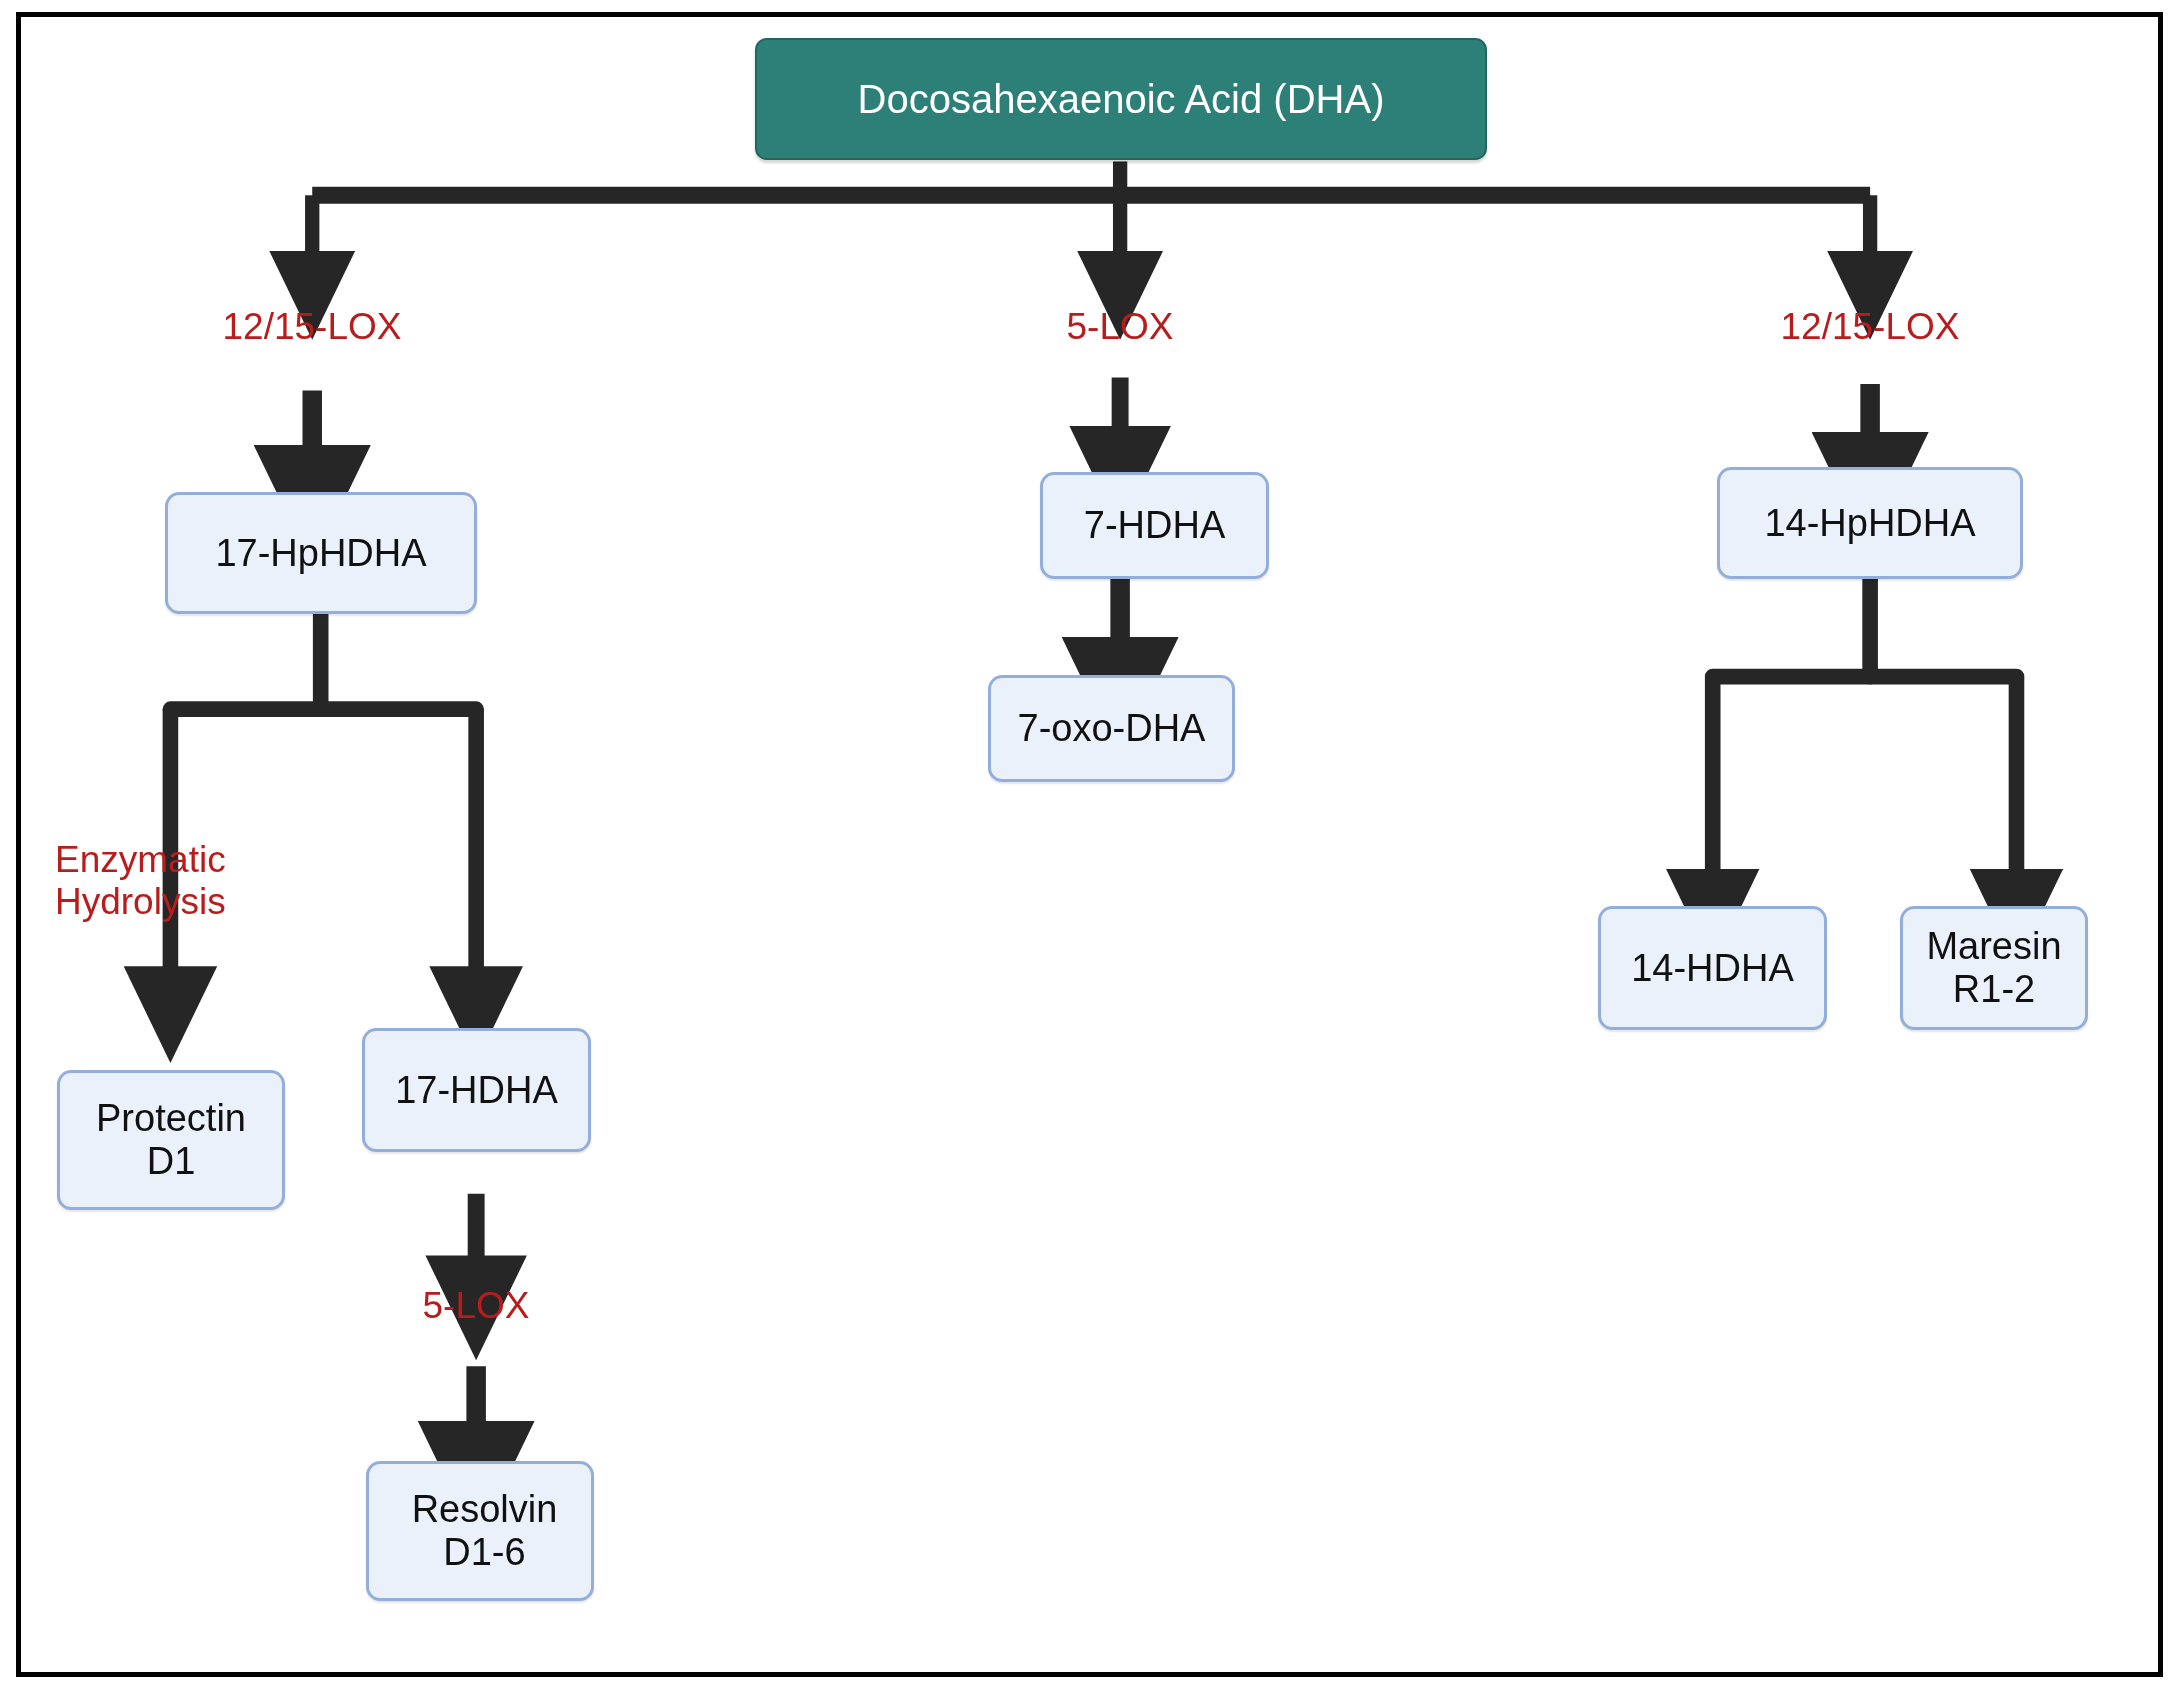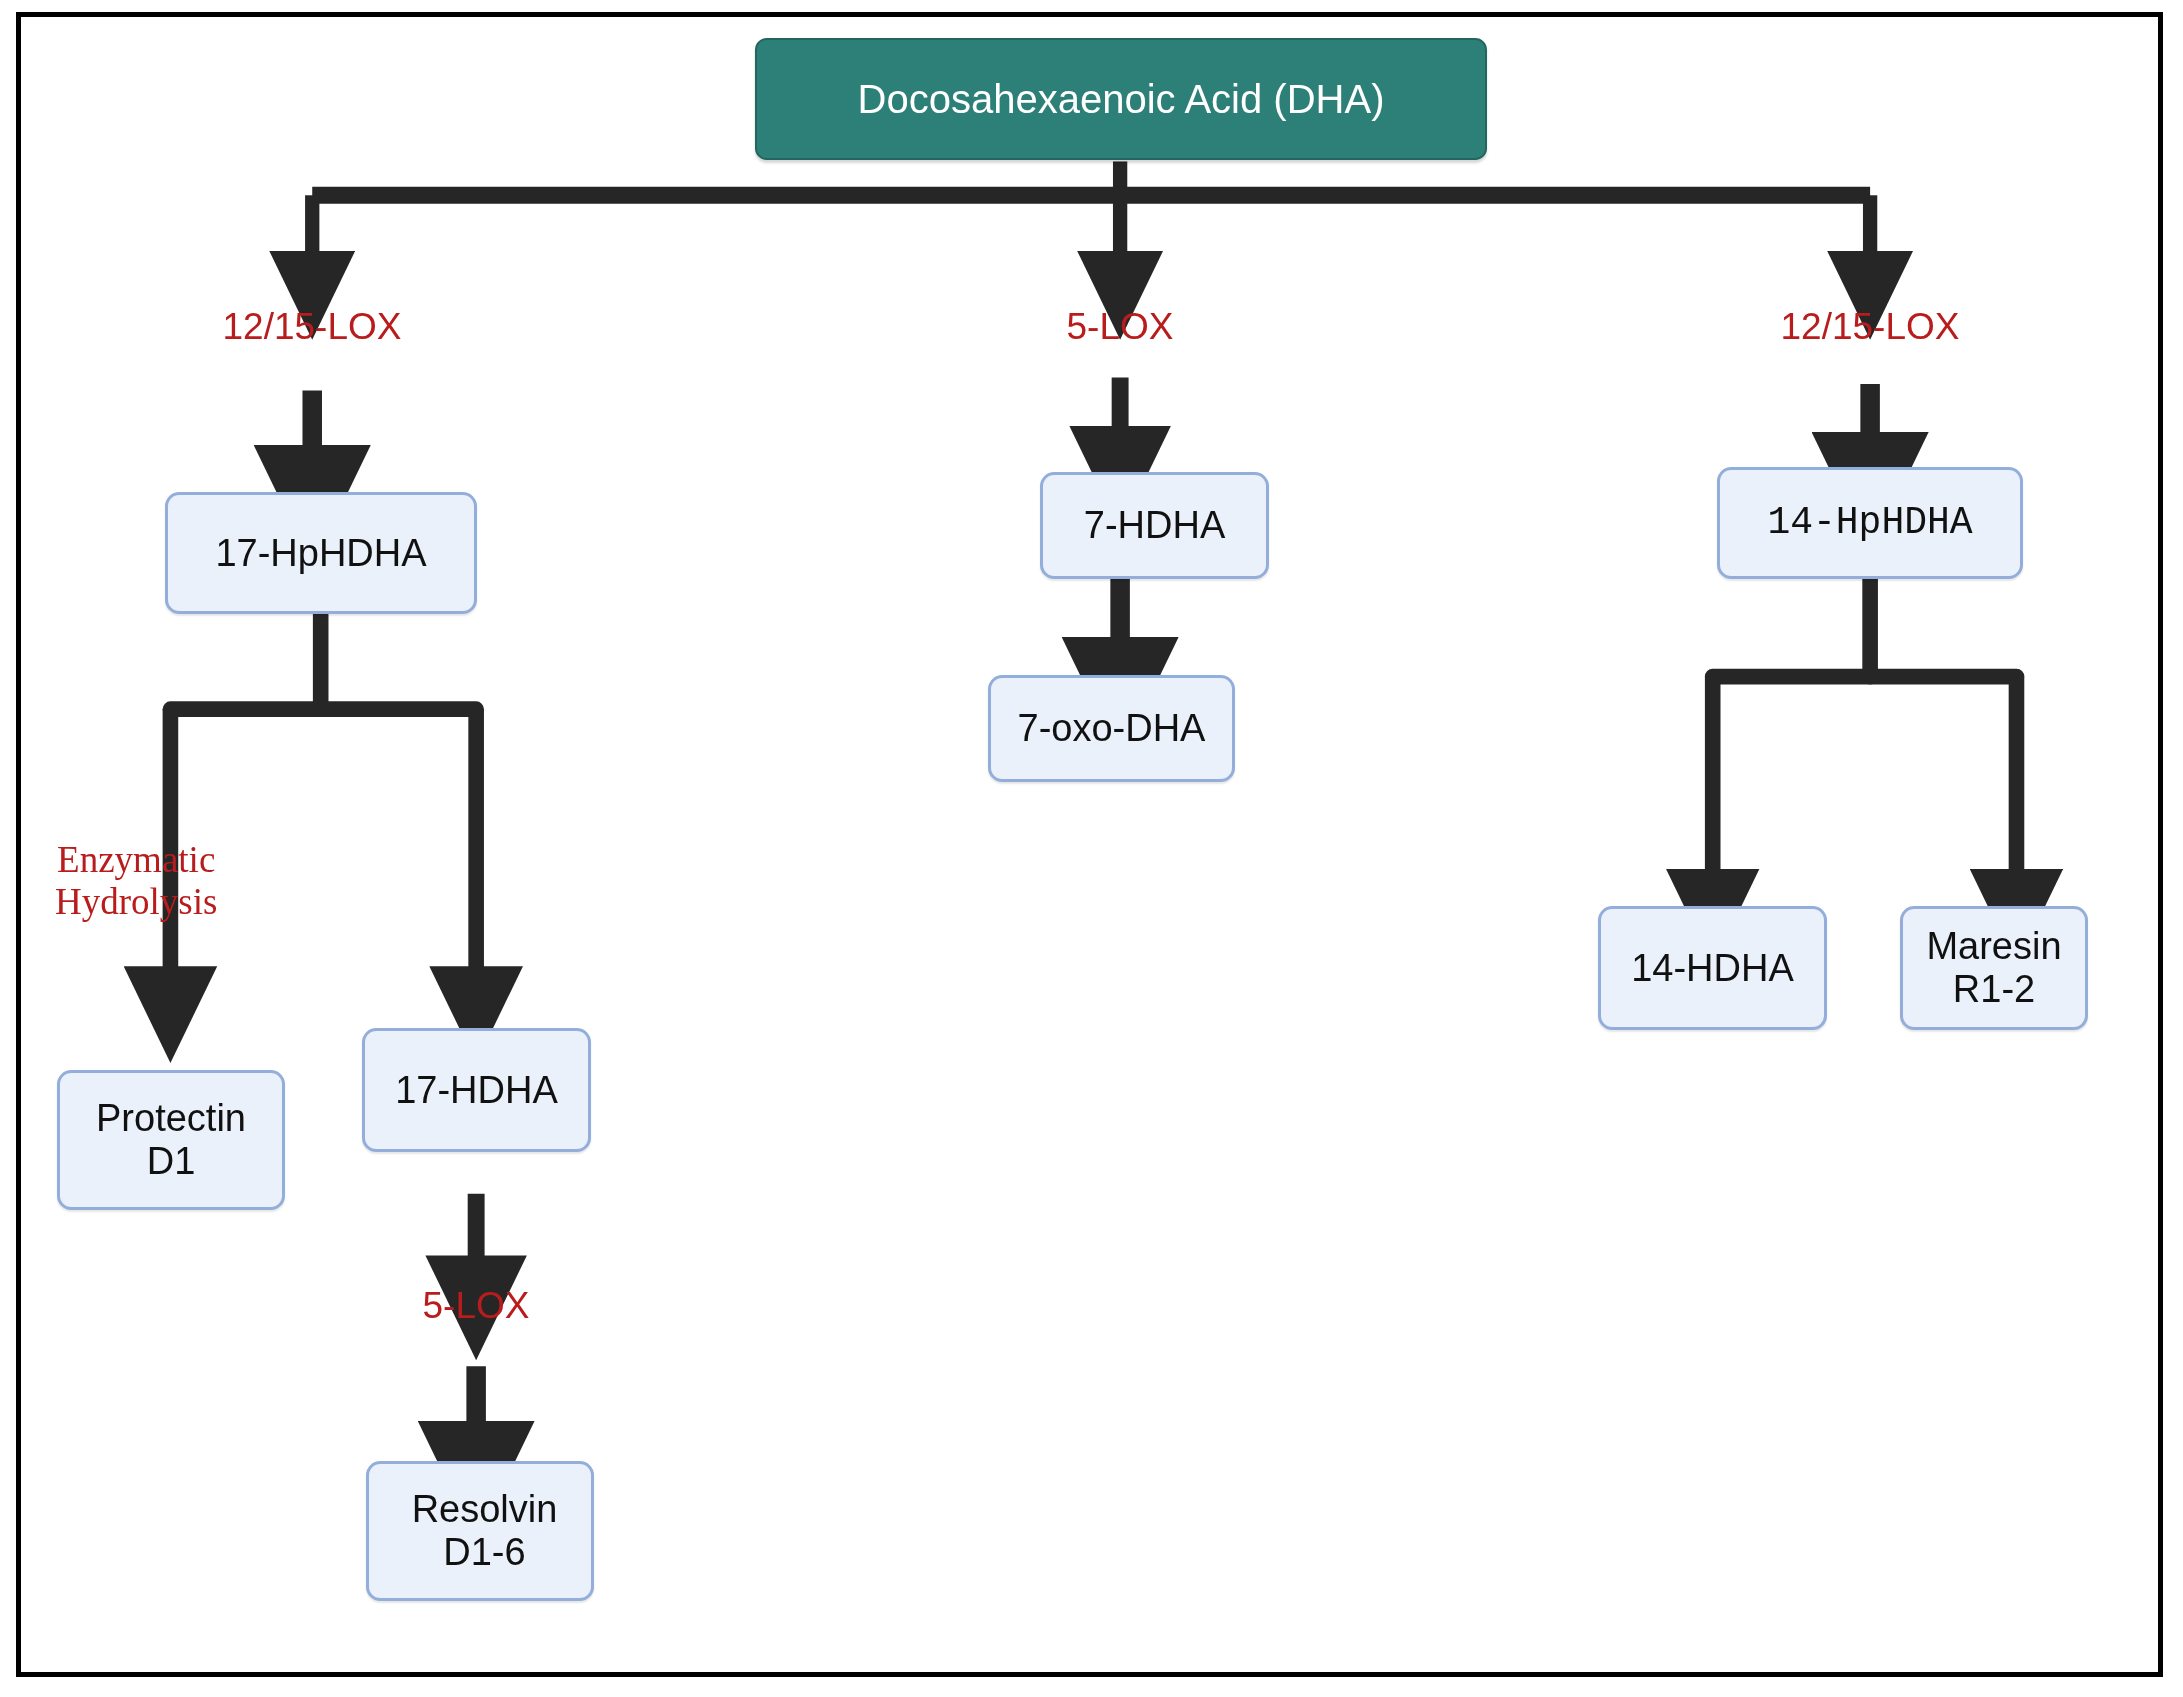--- a/index.html
+++ b/index.html
@@ -66,22 +66,21 @@
     color: #b91c1c;
     font-size: 37px;
     line-height: 1.14;
     white-space: pre-line;
   }
   .edge-label.ctr {
     text-align: center;
     transform: translateX(-50%);
   }
   .edge-label.lft {
-    text-align: center;
-    font-family: Liberation Serif, serif;
+    text-align: left;
   }
 </style>
 </head>
 <body>
 
 <div id="canvas">
   <div id="frame"></div>
 
   <svg id="edges" viewBox="0 0 3356 2610" xmlns="http://www.w3.org/2000/svg">
     <defs>
@@ -141,21 +140,21 @@
 D1-6</div>
 
   <div class="edge-label ctr" style="left:1120px; top:306px;">5-LOX</div>
 
   <div class="node chem" style="left:1040px; top:472px; width:229px; height:107px;">7-HDHA</div>
 
   <div class="node chem" style="left:988px; top:675px; width:247px; height:107px;">7-oxo-DHA</div>
 
   <div class="edge-label ctr" style="left:1870px; top:306px;">12/15-LOX</div>
 
-  <div class="node chem" style="left:1717px; top:467px; width:306px; height:112px;font-family:Liberation Mono, monospace;">14-HpHDHA</div>
+  <div class="node chem" style="left:1717px; top:467px; width:306px; height:112px;">14-HpHDHA</div>
 
   <div class="node chem" style="left:1598px; top:906px; width:229px; height:124px;">14-HDHA</div>
 
   <div class="node chem" style="left:1900px; top:906px; width:188px; height:124px;">Maresin
 R1-2</div>
 
 </div>
 
 
 </body></html>

